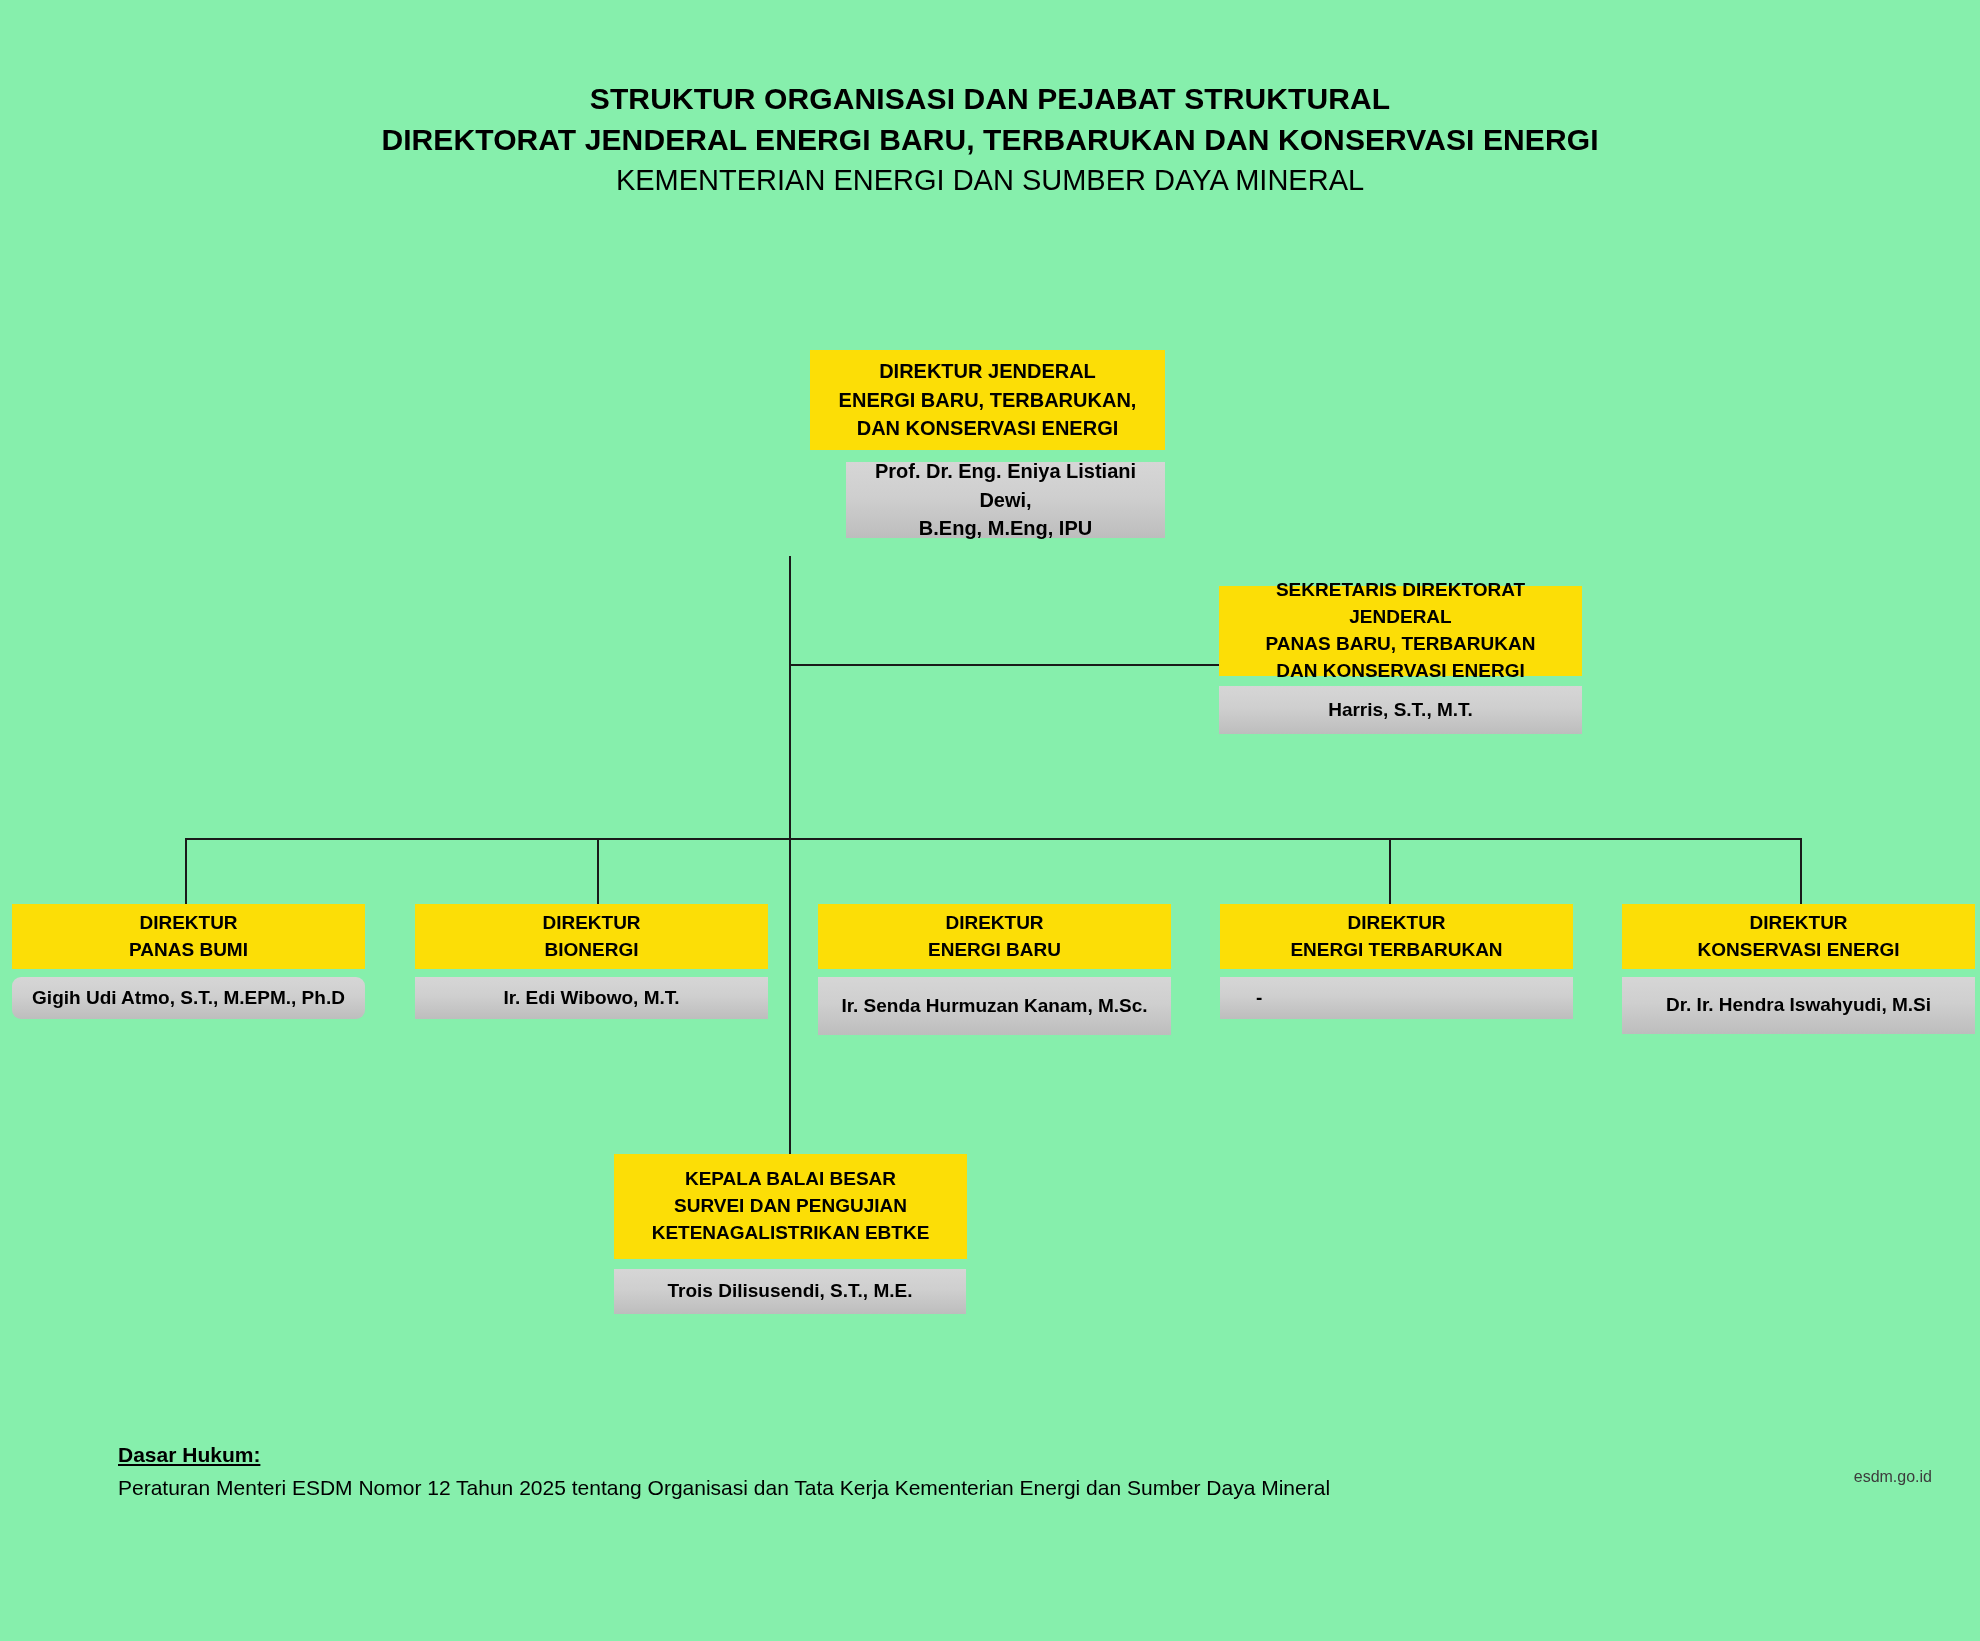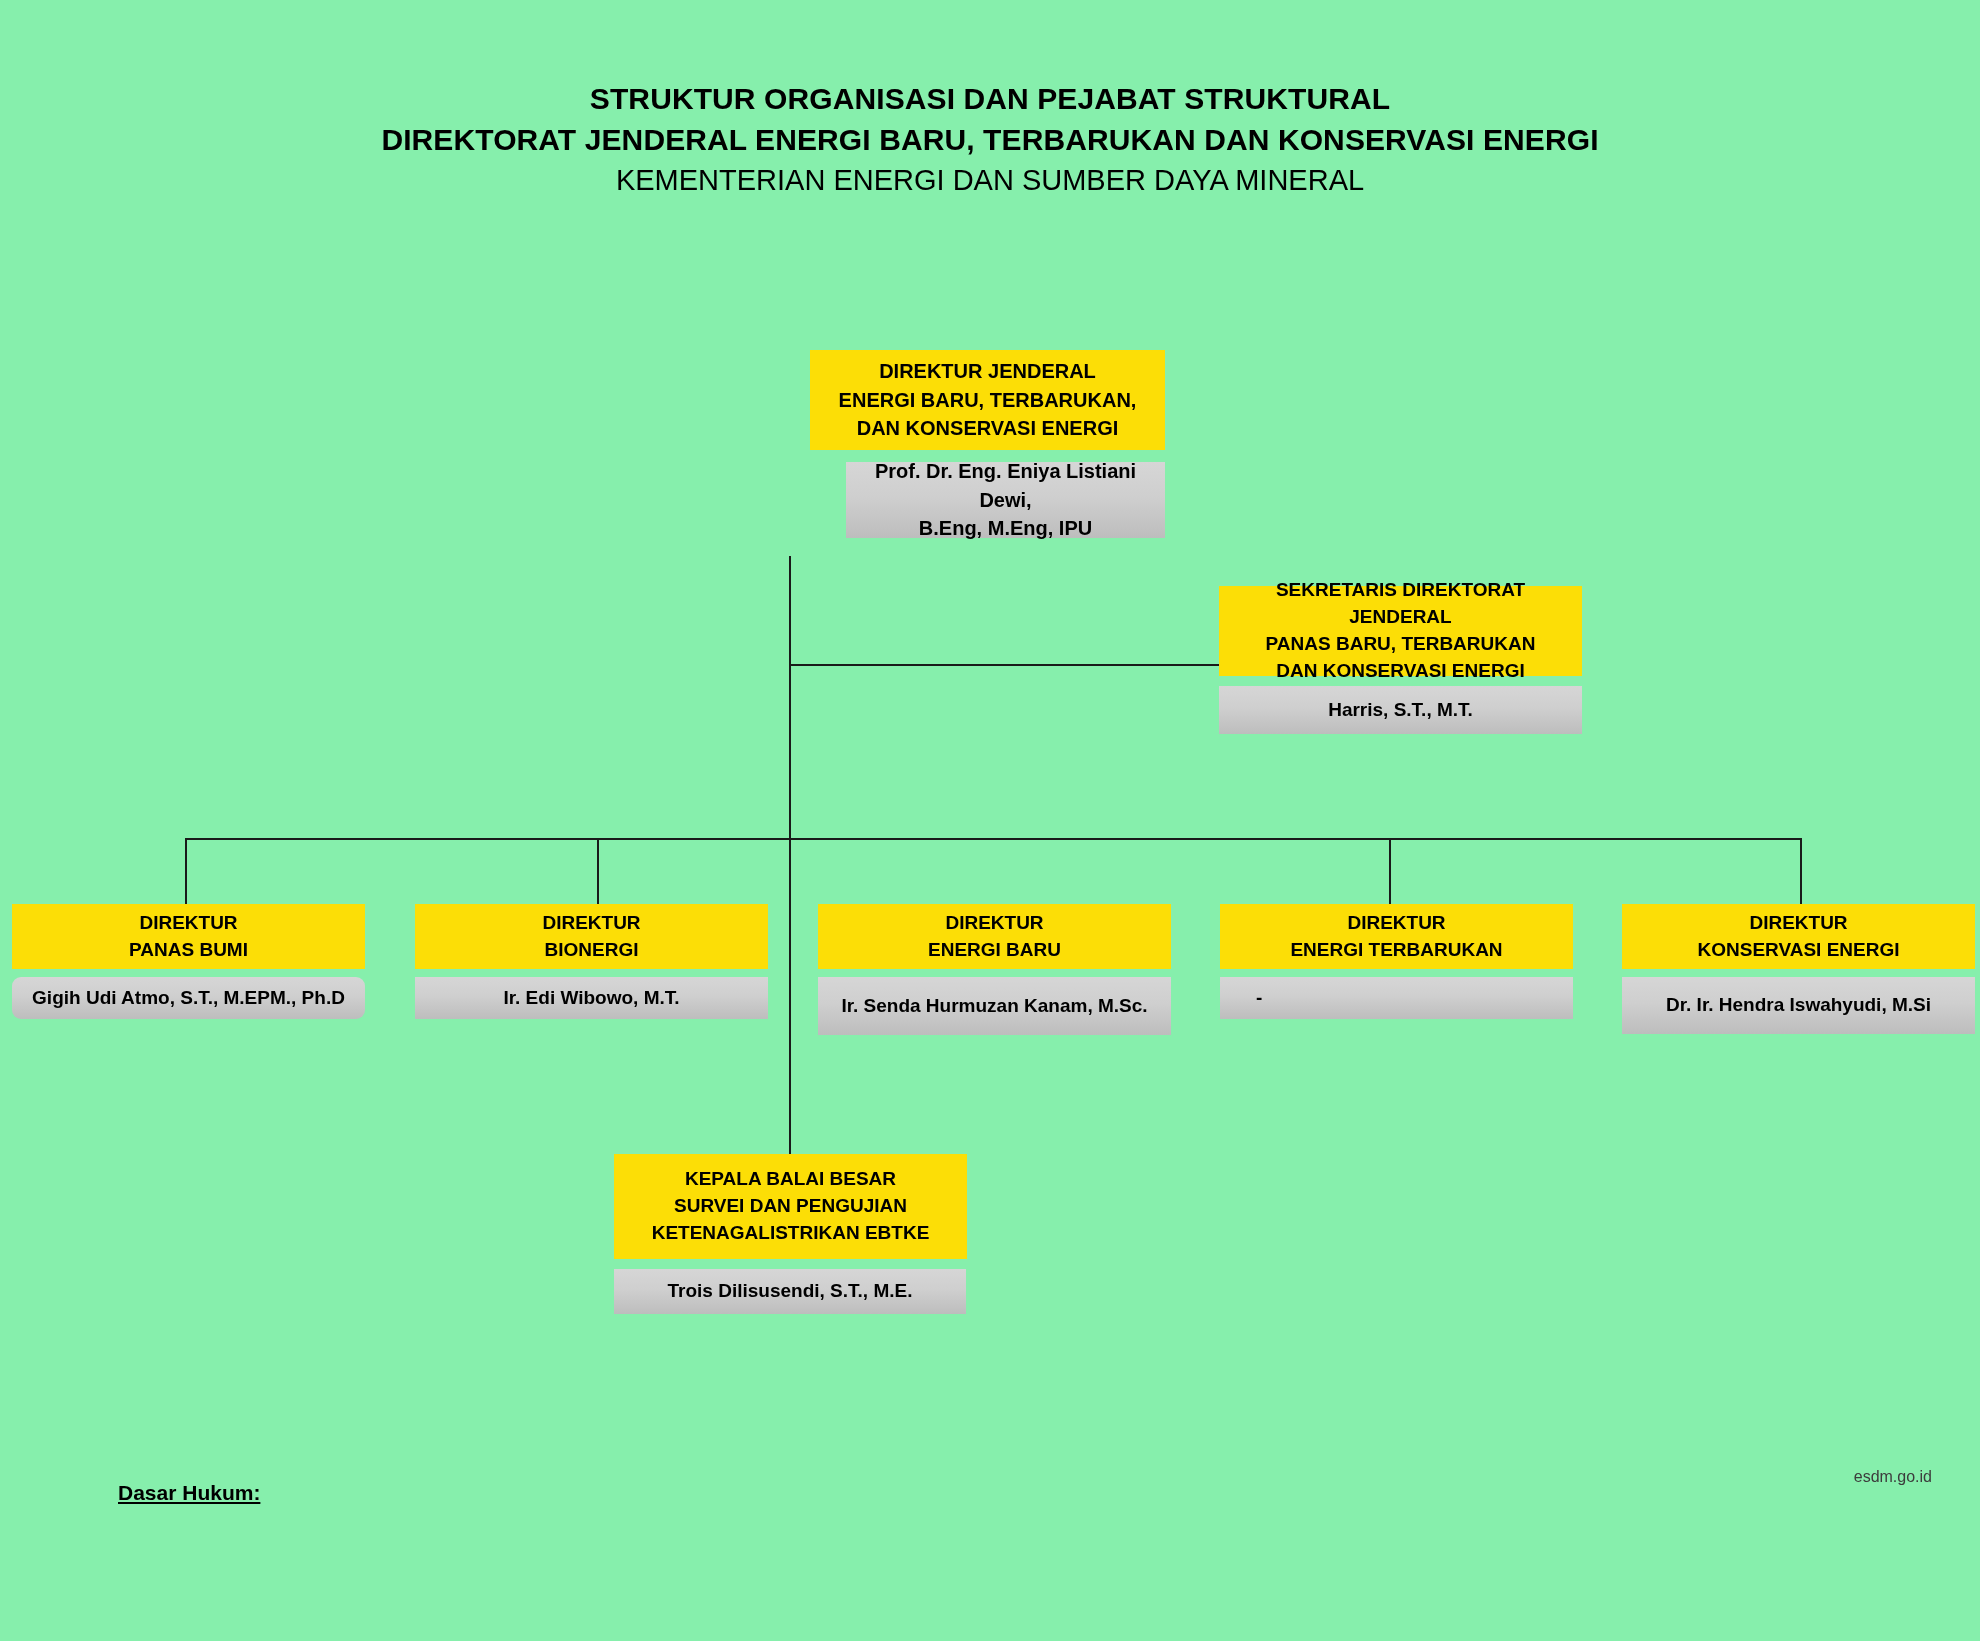--- a/index.html
+++ b/index.html
@@ -90,21 +90,21 @@
   .n-sekre    { font-size: 19px; }
   .t-dir      { font-size: 19px; }
   .n-dir      { font-size: 19px; }
   .t-balai    { font-size: 19px; }
   .n-balai    { font-size: 19px; }
 
   
   .footer {
     position: absolute;
     left: 118px;
-    top: 1478px;
+    top: 1440px;
     width: 1400px;
   }
   .footer-heading {
     font-size: 21px;
     font-weight: bold;
     text-decoration: underline;
     line-height: 30px;
   }
   .footer-text {
     font-size: 21px;
@@ -242,17 +242,18 @@
         <div class="tline">KETENAGALISTRIKAN EBTKE</div>
       </div>
     </div>
     <div class="node-name n-balai" style="height:45px; margin-top:10px; width:352px;">
       <div class="tline">Trois Dilisusendi, S.T., M.E.</div>
     </div>
   </div>
 
   <div class="footer">
     <div class="footer-heading">Dasar Hukum:</div>
+    <div class="footer-text">Peraturan Menteri ESDM Nomor 12 Tahun 2025 tentang Organisasi dan Tata Kerja Kementerian Energi dan Sumber Daya Mineral</div>
   </div>
 
   <div class="watermark">esdm.go.id</div>
 
 </div>
 
 </body></html>

